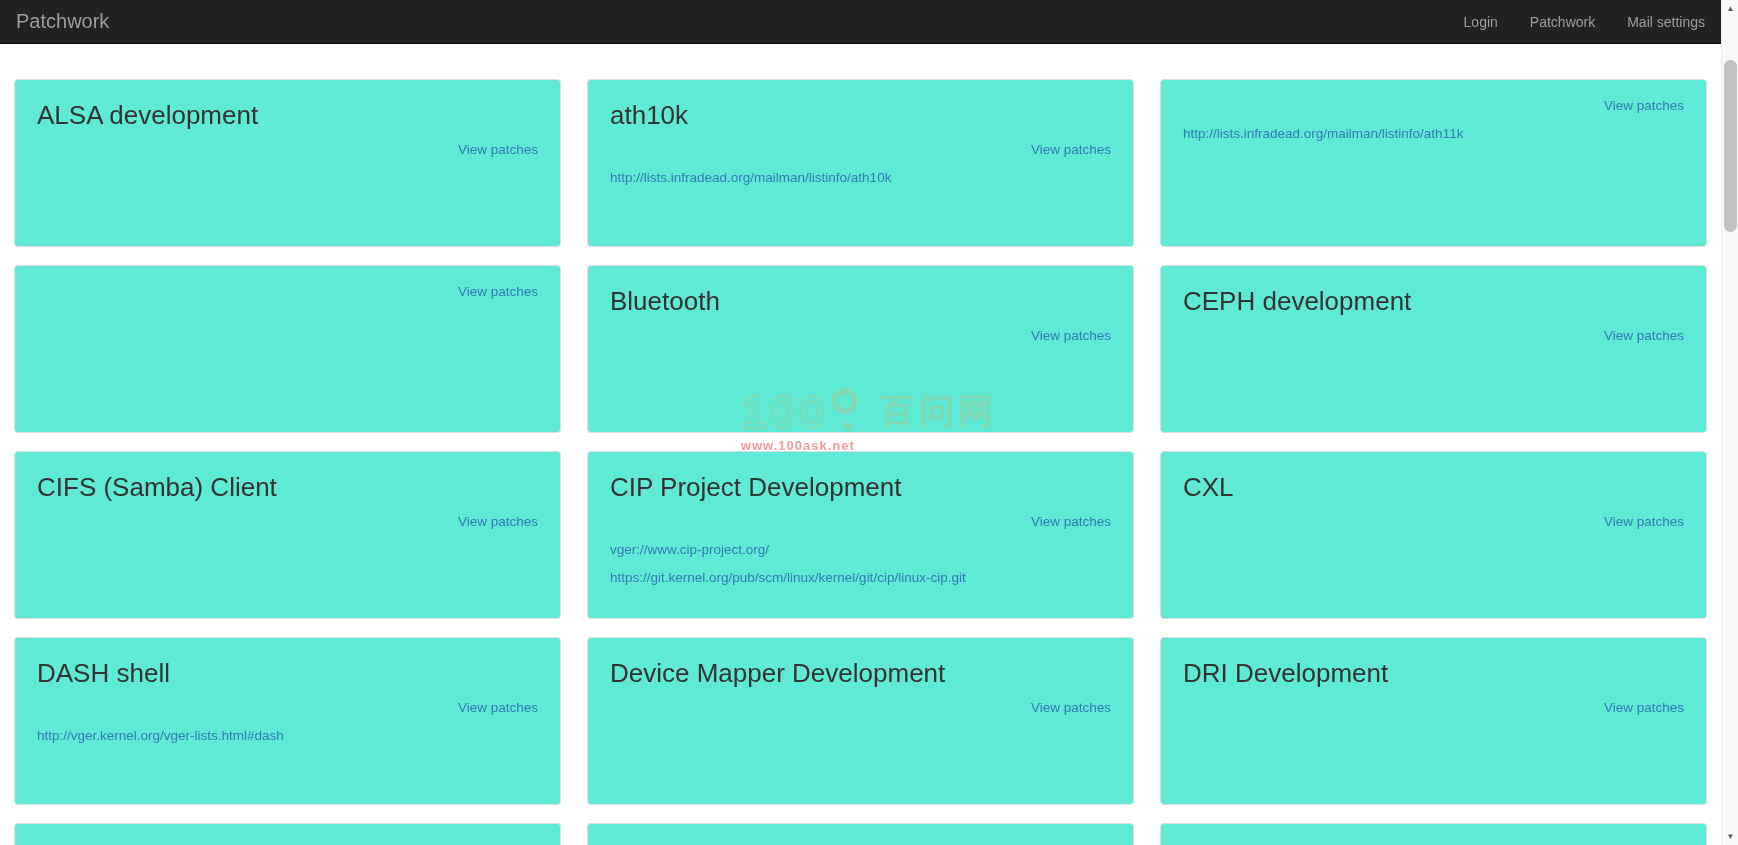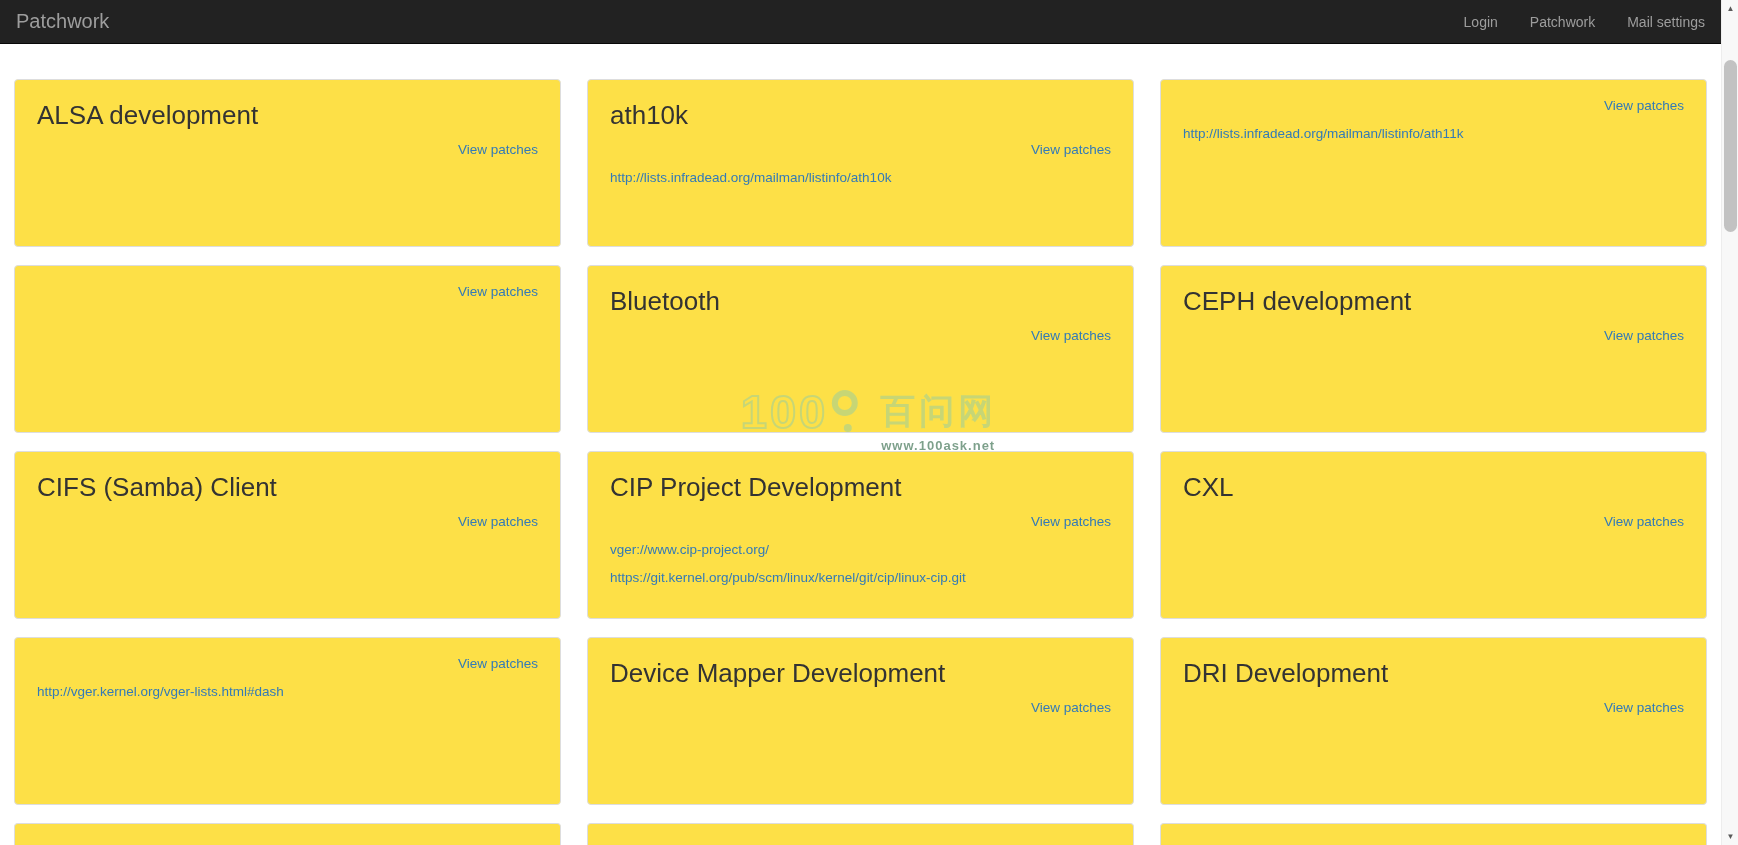--- a/index.html
+++ b/index.html
@@ -27,59 +27,59 @@
 
   
   .content {
     position: absolute; top: 79px; left: 14px; right: 31px;
   }
   .projects-grid {
     display: grid; grid-template-columns: repeat(3, 1fr);
     column-gap: 26px; row-gap: 18px;
   }
   .card {
-    height: 168px; background: #fde047;
+    height: 168px; background: #5eead4;
     border: 1px solid #dddddd; border-radius: 4px;
     padding: 16px 22px; overflow: hidden;
   }
   .card-title {
     font-size: 26px; font-weight: 400; color: #333333;
     margin: 4px 0 9px 0; line-height: 1.2;
   }
   .link-line { margin-top: 0; text-align: right; }
   .url-line { margin-top: 10px; }
   .blue-link {
     color: #337ab7; font-size: 13.5px; text-decoration: none; cursor: pointer;
   }
   .card.stub { border-bottom: none; }
 
   
   .watermark {
     position: absolute; left: 50%; top: 388px; transform: translateX(-50%);
     text-align: center; pointer-events: none; opacity: 0.55;
     color: #9ccf9c; white-space: nowrap;
   }
-  .wm-row { display: flex; align-items: center; justify-content: center; }
+  .wm-row { display: flex; align-items: flex-start; justify-content: center; }
   .wm-num {
     font-size: 47px; font-weight: bold; letter-spacing: 3px; line-height: 1;
     color: transparent; -webkit-text-stroke: 2px #9ccf9c;
   }
   .wm-glass { position: relative; display: inline-block; width: 34px; height: 44px; margin-left: 2px; }
   .wm-circle {
     position: absolute; top: 0; left: 2px; width: 26px; height: 26px;
     border: 6px solid #9ccf9c; border-radius: 50%;
   }
   .wm-dot {
     position: absolute; bottom: 2px; left: 14px; width: 8px; height: 8px;
     background: #9ccf9c; border-radius: 50%;
   }
   .wm-cjk { font-size: 35px; font-weight: bold; margin-left: 16px; letter-spacing: 4px; }
   .wm-url {
     font-size: 13px; font-weight: bold; letter-spacing: 1px;
-    color: #14532d; text-align: right; margin-top: 3px; padding-right: 2px;
+    color: #ef4444; text-align: left; margin-top: 3px; padding-right: 2px;
   }
 
   
   .scrollbar {
     position: absolute; top: 0; right: 0; width: 17px; height: 845px;
     background: #f8f8f8; border-left: 1px solid #ededed;
   }
   .sb-btn {
     position: absolute; left: 0; width: 17px; height: 17px;
     display: flex; align-items: center; justify-content: center;
@@ -165,20 +165,21 @@
       </div>
 
   <div class="card">
     <div class="card-title">CXL</div>
     <div class="link-line">
       <a class="blue-link">View patches</a>
     </div>
   </div>
 
   <div class="card">
+    <div class="card-title">DASH shell</div>
     <div class="link-line">
       <a class="blue-link">View patches</a>
     </div>
   <div class="url-line"><a class="blue-link">http://vger.kernel.org/vger-lists.html#dash</a></div>
       </div>
 
   <div class="card">
     <div class="card-title">Device Mapper Development</div>
     <div class="link-line">
       <a class="blue-link">View patches</a>

